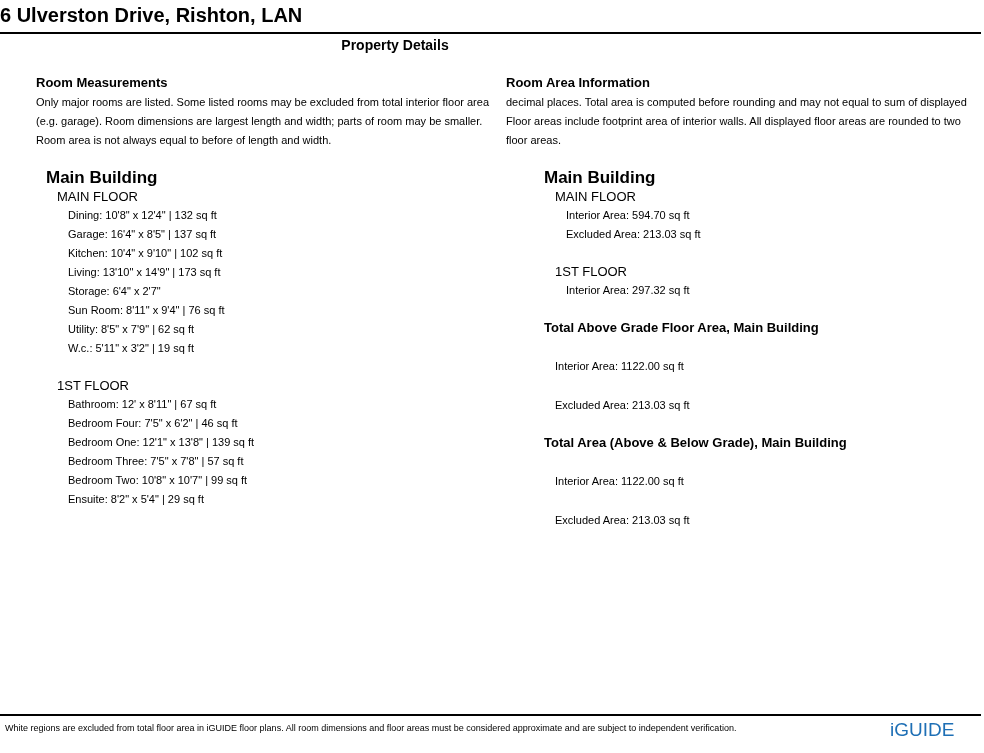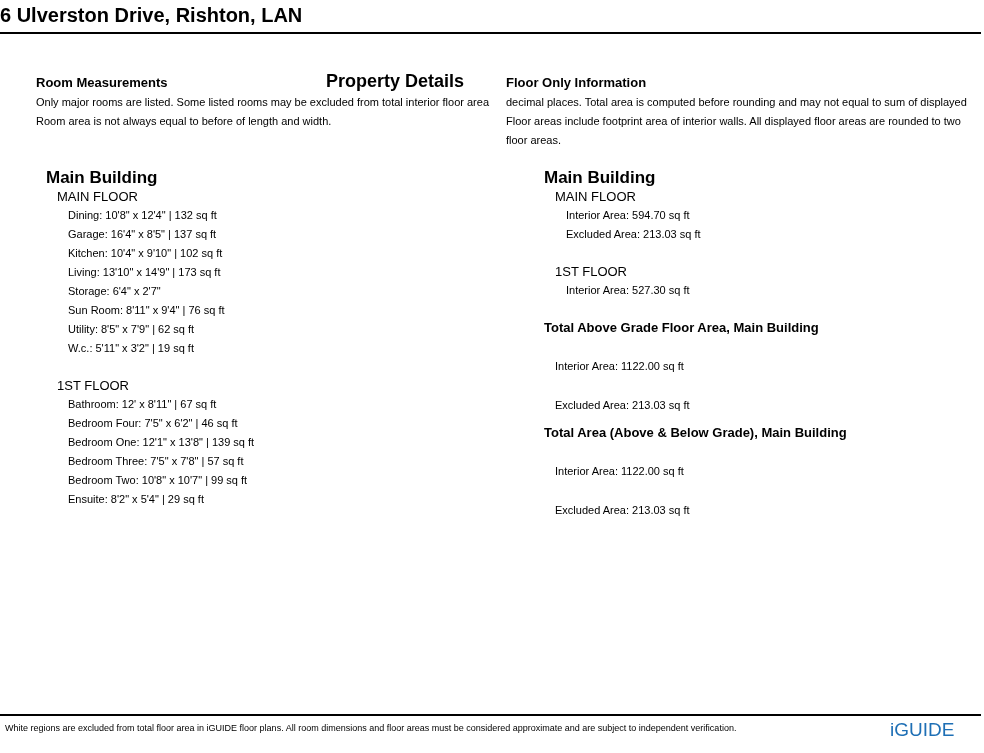--- a/index.html
+++ b/index.html
@@ -8,40 +8,40 @@
 
     .title {
       position: absolute; left: 0; top: 2px; width: 984px; text-align: left;
       font-size: 20px; font-weight: bold; line-height: 26px;
     }
     .rule-top {
       position: absolute; left: 0; top: 32px; width: 981px; height: 2px; background: #000;
     }
     .subtitle {
       position: absolute; left: 0; top: 36px; width: 790px; text-align: center;
-      font-size: 18px; font-weight: bold; line-height: 18px; margin-top: 36px;
+      font-size: 14px; font-weight: bold; line-height: 18px;
     }
 
     .col { position: absolute; top: 74px; }
     .col-left { left: 8px; width: 484px; margin-left: 28px; }
     .col-right { left: 506px; width: 478px; }
 
     .section-heading { font-size: 13px; font-weight: bold; line-height: 18px; }
     .section-desc { font-size: 11px; line-height: 19px; margin-top: 1px; }
 
     .building { position: absolute; }
     .bl-left { left: 46px; top: 168px; }
     .bl-right { left: 544px; top: 168px; }
 
     .building-name { font-size: 17px; font-weight: bold; line-height: 19px; }
     .floor-name { font-size: 13px; line-height: 19px; padding-left: 11px; }
     .item { font-size: 11px; line-height: 19px; padding-left: 22px; white-space: nowrap; }
     .floor-block { margin-bottom: 18px; }
     .total-block { margin-top: 0; }
-    .total-heading { font-size: 13px; font-weight: bold; line-height: 19px; margin-top: 8px; }
+    .total-heading { font-size: 13px; font-weight: bold; line-height: 19px; margin-top: 18px; }
     .total-item { font-size: 11px; line-height: 19px; padding-left: 11px; margin-top: 20px; }
 
     .rule-bottom {
       position: absolute; left: 0; top: 714px; width: 981px; height: 2px; background: #000;
     }
     .footer-note {
       position: absolute; left: 5px; top: 722px; font-size: 9px; line-height: 12px; white-space: nowrap;
     }
     .logo {
       position: absolute; left: 890px; top: 719px; height: 22px; display: flex; align-items: center; flex-direction: column;
@@ -53,20 +53,21 @@
 <body>
 
 <div class="title">6 Ulverston Drive, Rishton, LAN</div>
 <div class="rule-top"></div>
 <div class="subtitle">Property Details</div>
 
 <div class="col col-left">
   <div class="section-heading">Room Measurements</div>
   <div class="section-desc">
     <div>Only major rooms are listed. Some listed rooms may be excluded from total interior floor area</div>
+    <div>(e.g. garage). Room dimensions are largest length and width; parts of room may be smaller.</div>
     <div>Room area is not always equal to before of length and width.</div>
   </div>
 </div>
 
 <div class="building bl-left">
   <div class="building-name">Main Building</div>
   <div class="floor-block">
     <div class="floor-name">MAIN FLOOR</div>
     <div class="item">Dining: 10'8" x 12'4" | 132 sq ft</div>
     <div class="item">Garage: 16'4" x 8'5" | 137 sq ft</div>
@@ -82,38 +83,38 @@
     <div class="item">Bathroom: 12' x 8'11" | 67 sq ft</div>
     <div class="item">Bedroom Four: 7'5" x 6'2" | 46 sq ft</div>
     <div class="item">Bedroom One: 12'1" x 13'8" | 139 sq ft</div>
     <div class="item">Bedroom Three: 7'5" x 7'8" | 57 sq ft</div>
     <div class="item">Bedroom Two: 10'8" x 10'7" | 99 sq ft</div>
     <div class="item">Ensuite: 8'2" x 5'4" | 29 sq ft</div>
   </div>
 </div>
 
 <div class="col col-right">
-  <div class="section-heading">Floor Only Information</div>
+  <div class="section-heading">Room Area Information</div>
   <div class="section-desc">
     <div>decimal places. Total area is computed before rounding and may not equal to sum of displayed</div>
     <div>Floor areas include footprint area of interior walls. All displayed floor areas are rounded to two</div>
     <div>floor areas.</div>
   </div>
 </div>
 
 <div class="building bl-right">
   <div class="building-name">Main Building</div>
   <div class="floor-block">
     <div class="floor-name">MAIN FLOOR</div>
     <div class="item">Interior Area: 594.70 sq ft</div>
     <div class="item">Excluded Area: 213.03 sq ft</div>
   </div>
   <div class="floor-block">
     <div class="floor-name">1ST FLOOR</div>
-    <div class="item">Interior Area: 527.30 sq ft</div>
+    <div class="item">Interior Area: 297.32 sq ft</div>
   </div>
 
   <div class="total-block" style="margin-top:18px;">
     <div class="total-heading" style="margin-top:0;">Total Above Grade Floor Area, Main Building</div>
     <div class="total-item">Interior Area: 1122.00 sq ft</div>
     <div class="total-item">Excluded Area: 213.03 sq ft</div>
   </div>
   <div class="total-block">
     <div class="total-heading">Total Area (Above &amp; Below Grade), Main Building</div>
     <div class="total-item">Interior Area: 1122.00 sq ft</div>

